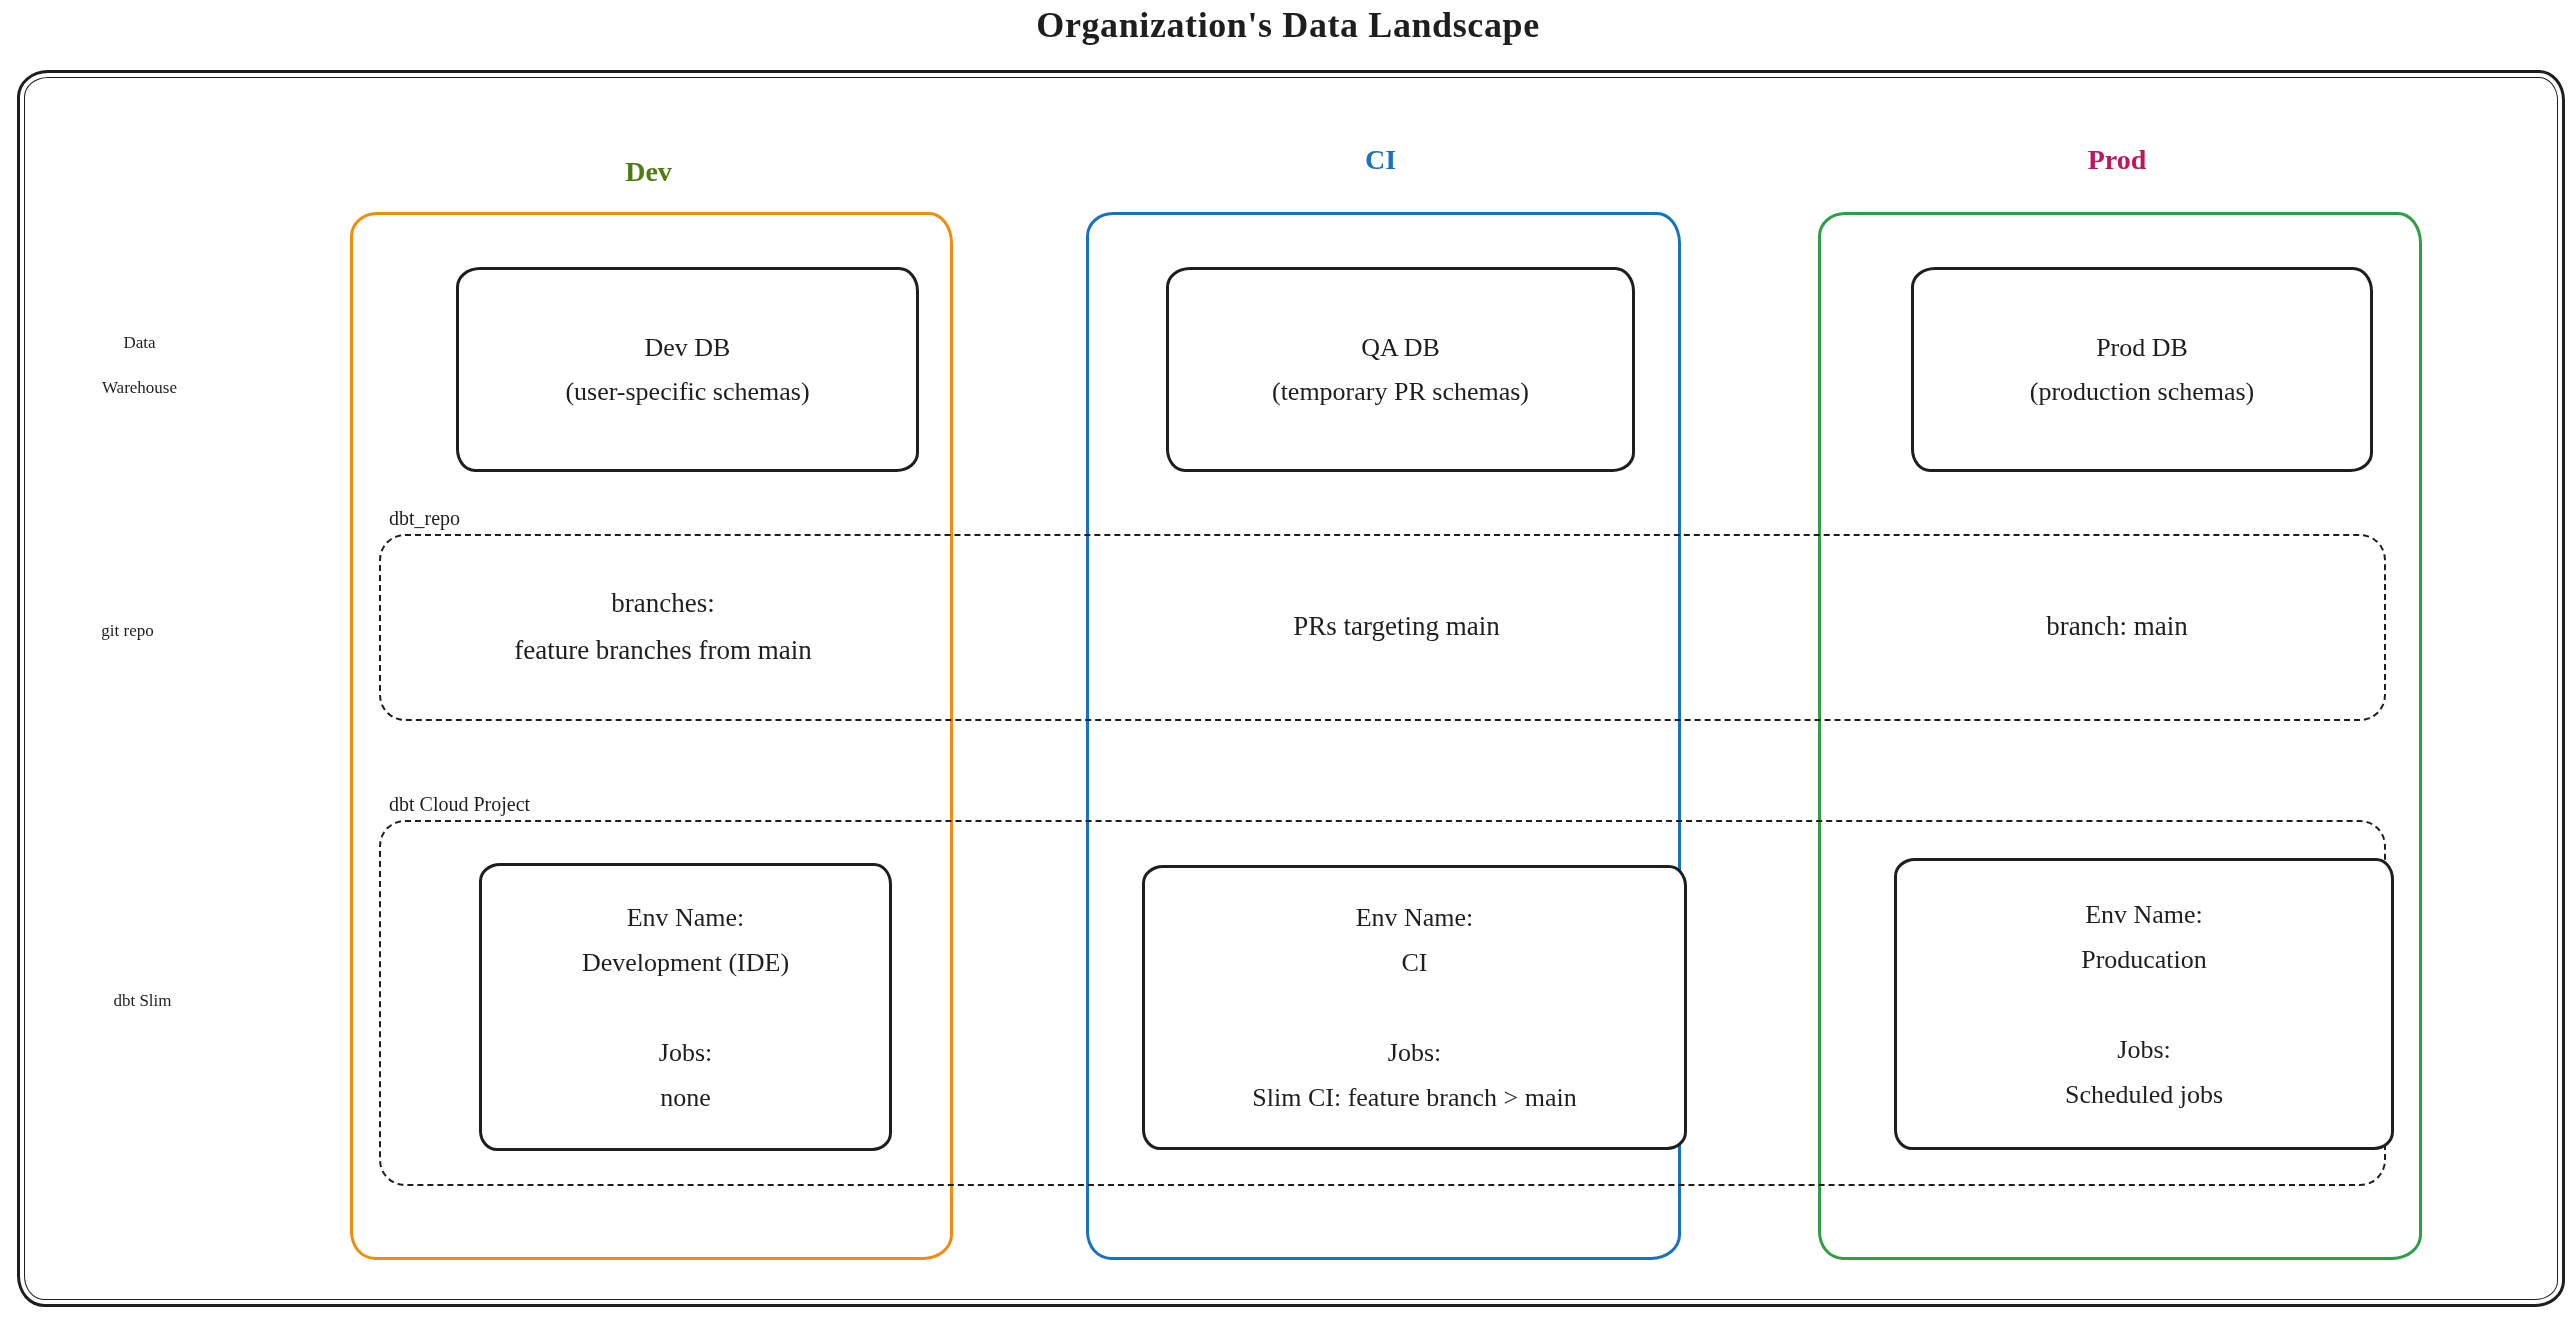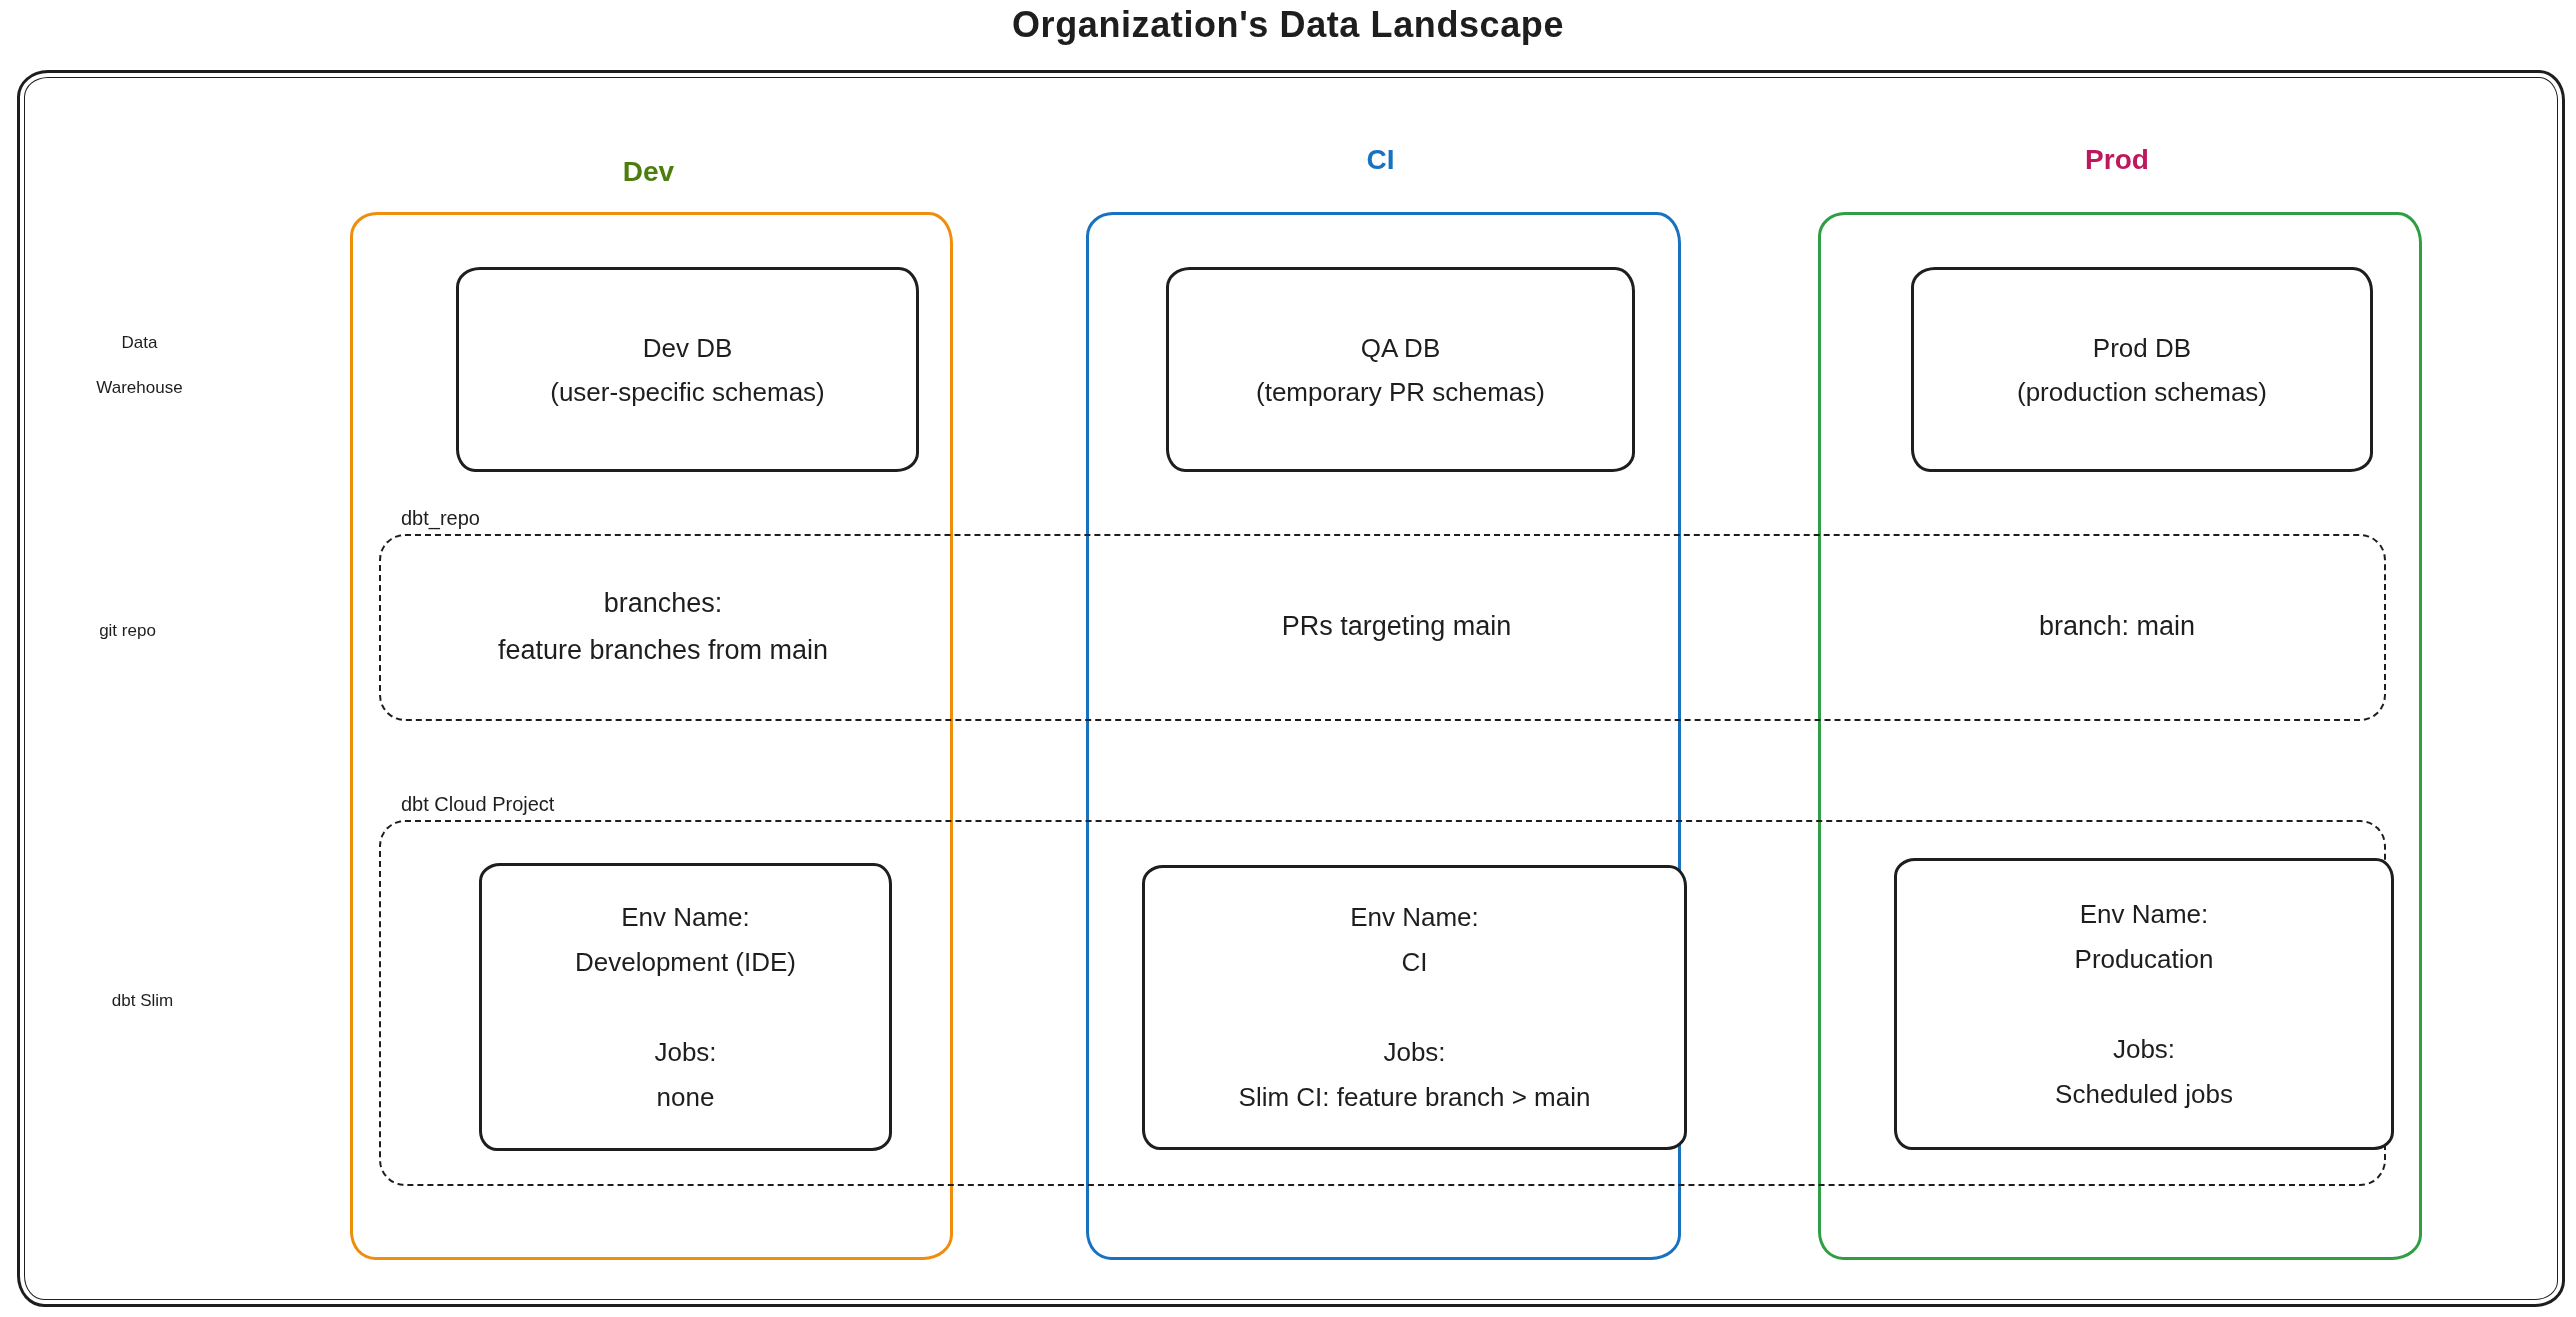--- a/index.html
+++ b/index.html
@@ -1,18 +1,18 @@
 <!DOCTYPE html>
 <html style="font-size:9.5px"><head>
 <meta charset="utf-8">
 <style>
   html,body{margin:0;padding:0;background:#ffffff;}
   #canvas{
     position:relative;width:2576px;height:1317px;background:#ffffff;overflow:hidden;
-    font-family:Liberation Sans, sans-serif;color:#1e1e1e;
+    font-family:Liberation Serif, serif;color:#1e1e1e;
   }
   .abs{position:absolute;}
   
   .frame{
     border:3.6px solid #1e1e1e;
     border-radius:31px 26px 30px 27px / 27px 30px 26px 31px;
     outline:1.8px solid #1e1e1e;outline-offset:-8.3px;
   }
   .col{
     border:3.6px solid #1e1e1e;
@@ -38,21 +38,21 @@
     left:0;top:3.6px;width:100%;text-align:center;
     font-size:36px;font-weight:600;letter-spacing:0.6px;
   }
   .colheader{
     top:144px;text-align:center;font-size:28px;font-weight:600;
   }
   .rowlabel{
     text-align:center;font-size:17px;line-height:45px;
   }
   .bandlabel{
-    font-size:20px;line-height:26px;margin-left:12px;
+    font-size:20px;line-height:26px;
   }
   .bandtext{
     display:flex;flex-direction:column;justify-content:center;
     text-align:center;font-size:27px;line-height:47px;height:95px;
   }
   .env-gap{height:45px;}
 </style>
 </head>
 <body>
 

